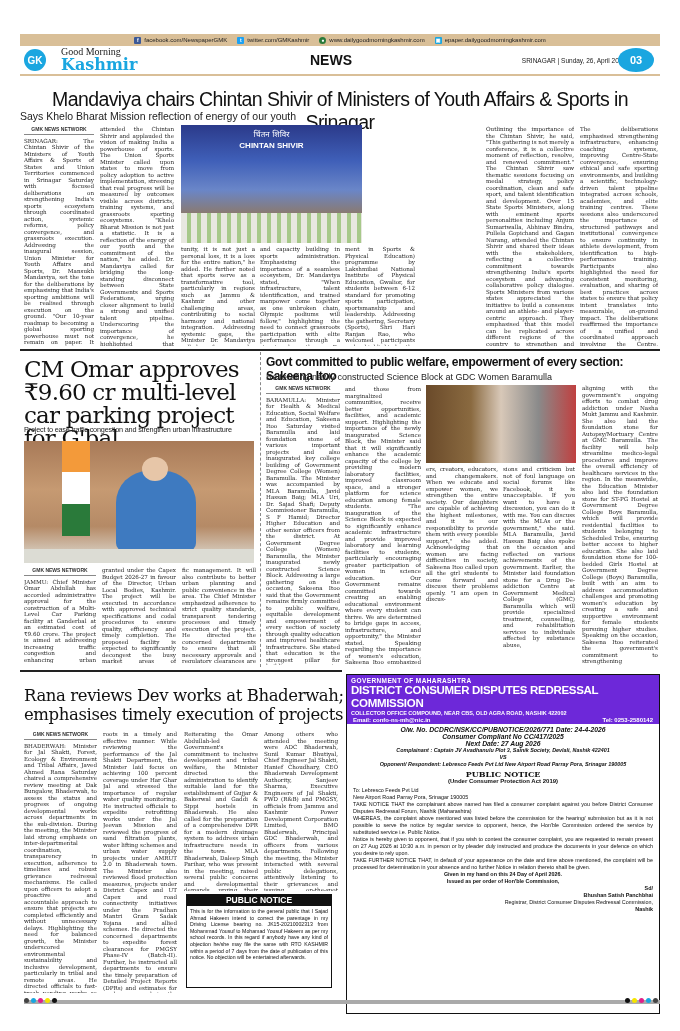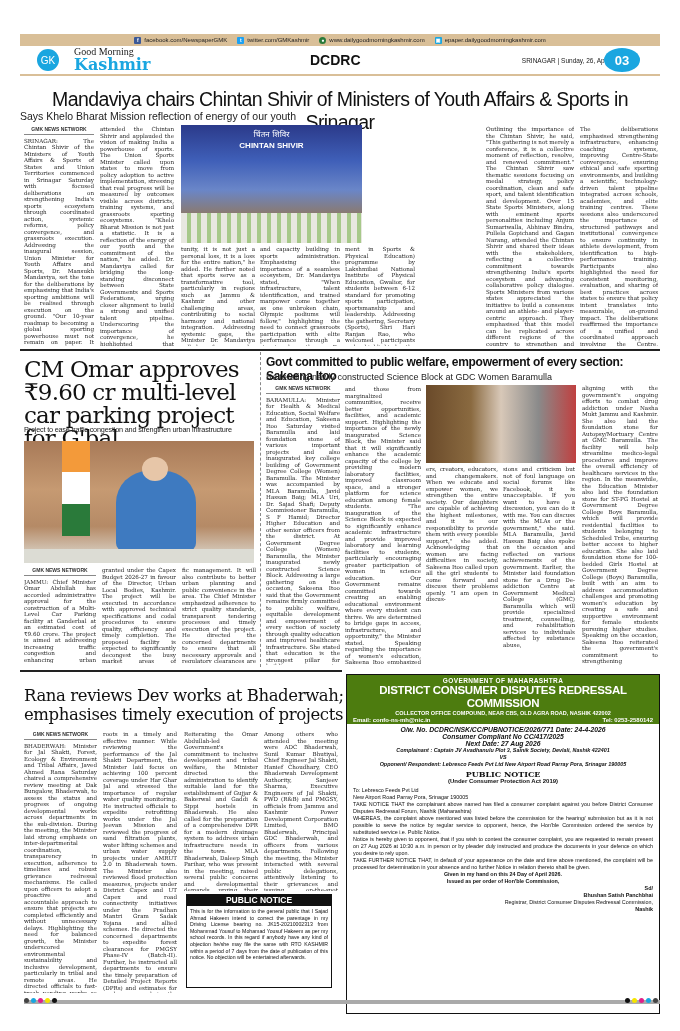--- a/index.html
+++ b/index.html
@@ -3,45 +3,45 @@
 <meta charset="utf-8">
 <style>
   *{box-sizing:border-box;margin:0;padding:0}
   body{width:680px;height:1031px;background:#fff;font-family:"DejaVu Serif",serif;color:#111;position:relative;overflow:hidden}
   
   .social{position:absolute;left:20px;top:34px;width:640px;height:12px;background:#d9bf98;display:flex;justify-content:center;align-items:center;gap:10px;font-family:"Liberation Sans",sans-serif;font-size:6px;color:#222}
   .social .it{display:flex;align-items:center;gap:3px}
   .ic{display:inline-block;width:7px;height:7px;border-radius:1px;color:#fff;font-size:5px;line-height:7px;text-align:center;font-weight:bold}
   
   .mast{position:absolute;left:20px;top:46px;width:640px;height:30px;border-bottom:2px solid #d9bf98;display:flex;align-items:center}
-  .logo-circle{width:22px;height:22px;border-radius:50%;background:#1aa6e0;color:#fff;font-family:"Liberation Sans",sans-serif;font-size:10px;font-weight:normal;display:flex;align-items:center;justify-content:center;margin-left:17px}
+  .logo-circle{width:22px;height:22px;border-radius:50%;background:#1aa6e0;color:#fff;font-family:"Liberation Sans",sans-serif;font-size:10px;font-weight:bold;display:flex;align-items:center;justify-content:center;margin-left:4px}
   .brand{margin-left:15px;line-height:1}
   .brand .gm{font-family:"Liberation Serif",serif;font-size:10px;color:#222}
   .brand .ks{font-family:"DejaVu Serif",serif;font-size:16px;font-weight:bold;color:#1aa6e0}
   .section{position:absolute;left:290px;font-family:"Liberation Sans",sans-serif;font-weight:bold;font-size:14px}
   .dateline{position:absolute;right:34px;font-family:"Liberation Sans",sans-serif;font-size:6.5px;color:#222}
-  .pgnum{position:absolute;right:20px;width:36px;height:24px;border-radius:50%;background:#1aa6e0;color:#fff;font-family:"Liberation Sans",sans-serif;font-weight:bold;font-size:13px;display:flex;align-items:center;justify-content:center}
+  .pgnum{position:absolute;right:6px;width:36px;height:24px;border-radius:50%;background:#1aa6e0;color:#fff;font-family:"Liberation Sans",sans-serif;font-weight:bold;font-size:11px;display:flex;align-items:center;justify-content:center}
   
   .h1{position:absolute;left:20px;top:88px;width:640px;text-align:center;font-family:"Liberation Sans",sans-serif;font-weight:normal;font-size:19.5px;letter-spacing:-0.6px;color:#111}
   .sub1{position:absolute;left:20px;top:110px;width:640px;font-family:"Liberation Sans",sans-serif;font-size:10.5px;color:#222}
   .col{position:absolute;font-size:5.6px;line-height:6.5px;text-align:justify;color:#222;overflow:hidden}
   .byline{font-family:"Liberation Sans",sans-serif;font-weight:bold;font-size:5px;text-align:center;border-bottom:0.6px solid #888;padding-bottom:1px;margin-bottom:3px;color:#333}
   .photo{position:absolute;overflow:hidden}
   .rule{position:absolute;height:1.5px;background:#222}
   
   .h2{position:absolute;left:24px;top:358px;width:238px;font-family:"DejaVu Serif",serif;font-size:23px;line-height:23px;letter-spacing:-0.8px;color:#111}
   .sub2{position:absolute;left:24px;top:425px;width:238px;font-family:"Liberation Sans",sans-serif;font-size:7.3px;letter-spacing:-0.2px;color:#222}
   .vdash{position:absolute;left:260px;top:352px;height:315px;border-left:1px dashed #888}
   .h3{position:absolute;left:266px;top:355px;width:400px;font-family:"Liberation Sans",sans-serif;font-weight:bold;font-size:12px;letter-spacing:-0.3px;color:#111}
   .sub3{position:absolute;left:266px;top:372px;width:400px;font-family:"Liberation Sans",sans-serif;font-size:9px;color:#222}
   
   .h4{position:absolute;left:24px;top:686px;width:320px;font-family:"DejaVu Serif",serif;font-size:16.5px;line-height:19px;letter-spacing:-0.4px;color:#111}
   
   .notice{position:absolute;left:346px;top:674px;width:314px;height:340px;border:1px solid #111}
-  .nhead{background:#4d7c0f;color:#fff;text-align:center;font-family:"Liberation Sans",sans-serif;padding:2px 4px 1px}
+  .nhead{background:#6d28d9;color:#fff;text-align:left;font-family:"Liberation Sans",sans-serif;padding:2px 4px 1px}
   .nhead .g{font-size:6.5px;font-weight:bold;letter-spacing:0.4px}
   .nhead .d{font-size:11.5px;font-weight:bold;letter-spacing:-0.3px;line-height:13px}
   .nhead .a{font-size:5.5px;font-weight:bold}
   .nhead .row{display:flex;justify-content:space-between;font-size:6px;font-weight:bold;padding:1px 2px 0}
   .nb{font-family:"Liberation Sans",sans-serif;color:#111;padding:2px 6px;font-size:5.4px;line-height:7px}
   .ctr{text-align:center}
   .bi{font-weight:bold;font-style:italic}
   .pn{font-family:"DejaVu Serif",serif;font-weight:bold;font-size:8px;text-align:center;margin-top:3px}
   .right{text-align:right}
   
@@ -74,21 +74,21 @@
       <span>epaper.dailygoodmorningkashmir.com</span>
     </div>
 </div>
 
 <div class="mast">
   <div class="logo-circle">GK</div>
   <div class="brand">
     <div class="gm">Good Morning</div>
     <div class="ks">Kashmir</div>
   </div>
-  <div class="section">DCDRC</div>
+  <div class="section">NEWS</div>
   <div class="dateline">SRINAGAR | Sunday, 26, April 2026</div>
   <div class="pgnum">03</div>
 </div>
 
 <div class="h1">Mandaviya chairs Chintan Shivir of Ministers of Youth Affairs &amp; Sports in Srinagar</div>
 <div class="sub1">Says Khelo Bharat Mission reflection of energy of our youth</div>
 <div class="col" style="left:24px;top:126px;width:70px;height:220px">
   <div class="byline">GMK NEWS NETWORK</div>
   <div>SRINAGAR: The Chintan Shivir of the Ministers of Youth Affairs &amp; Sports of States and Union Territories commenced in Srinagar Saturday with focused deliberations on strengthening India's sports ecosystem through coordinated action, systemic reforms, policy convergence, and grassroots execution. Addressing the inaugural session, Union Minister for Youth Affairs and Sports, Dr. Mansukh Mandaviya, set the tone for the deliberations by emphasising that India's sporting ambitions will be realised through execution on the ground. "Our 10-year roadmap to becoming a global sporting powerhouse must not remain on paper. It must come alive in every playground, every district, and every young dream." — Union Sports Minister Dr. Mansukh Mandaviya said. The Honourable Lieutenant Governor of Jammu &amp; Kashmir, Manoj Sinha, also</div>
 </div>

